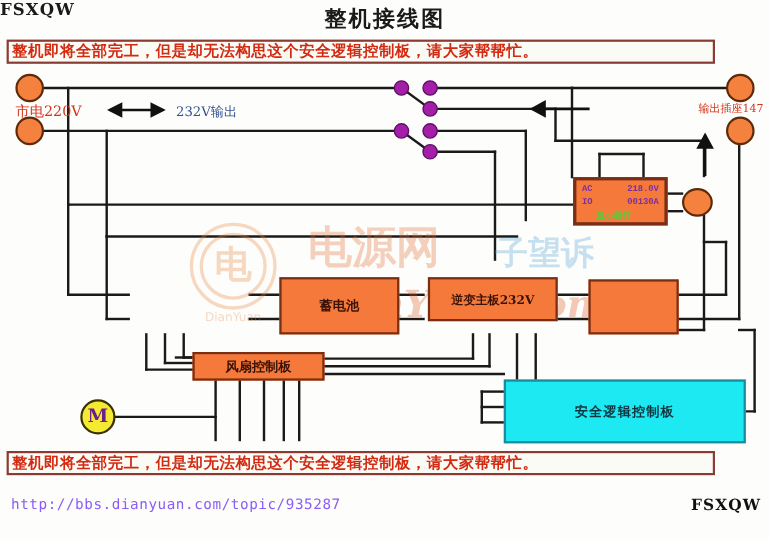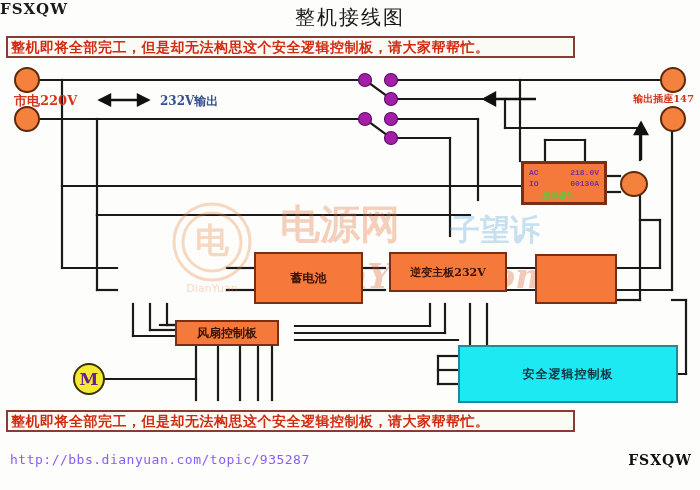--- a/index.html
+++ b/index.html
@@ -18,30 +18,30 @@
     overflow: hidden;
   }
   
   #title {
     position: absolute;
     left: 0;
     top: 4px;
     width: 700px;
     text-align: center;
     font-family: "DejaVu Serif", serif;
-    font-weight: normal;
+    font-weight: bold;
     font-size: 20px;
     color: #1a1a1a;
     letter-spacing: 2px;
   }
   
   .banner {
     position: absolute;
     left: 6px;
-    width: 569px;
+    width: 644px;
     height: 22px;
     box-sizing: border-box;
     border: 2px solid #8a3b34;
     background: #fbfbf6;
     color: #d32a12;
     font-family: "DejaVu Serif", serif;
     font-weight: bold;
     font-size: 14px;
     line-height: 19px;
     letter-spacing: 0.5px;
@@ -84,21 +84,21 @@
     top: 196px;
     width: 420px;
     height: 110px;
     pointer-events: none;
     opacity: 0.30;
   }
   
   .lbl {
     position: absolute;
     font-family: "DejaVu Serif", serif;
-    font-weight: bold;
+    font-weight: normal;
     white-space: nowrap;
   }
   #lbl-mains {
     left: 14px; top: 92px;
     font-size: 13px; color: #d4341a;
   }
   #lbl-out232 {
     left: 160px; top: 93px;
     font-size: 12px; color: #35508f;
   }
@@ -124,21 +124,21 @@
     align-items: center;
     justify-content: center;
     font-family: "DejaVu Serif", serif;
     font-weight: bold;
     color: #3a1206;
     text-align: center;
   }
   #blk-charger  { left: 117px; top: 252px; width: 110px; height: 52px; font-size: 12px; }
   #blk-battery  { left: 254px; top: 252px; width: 109px; height: 52px; font-size: 12px; }
   #blk-inverter { left: 389px; top: 252px; width: 118px; height: 40px; font-size: 11px; }
-  #blk-fan      { left: 175px; top: 320px; width: 104px; height: 26px; font-size: 12px; }
+  #blk-fan      { left: 175px; top: 320px; width: 120px; height: 26px; font-size: 12px; }
   #blk-relay {
     left: 535px; top: 254px; width: 82px; height: 50px;
     background: #f4793b;
   }
   #blk-safety {
     left: 458px; top: 345px; width: 220px; height: 58px;
     border: 2px solid #1a8c9e;
     background: #1ce9f2;
     color: #103540;
     font-size: 12px;

